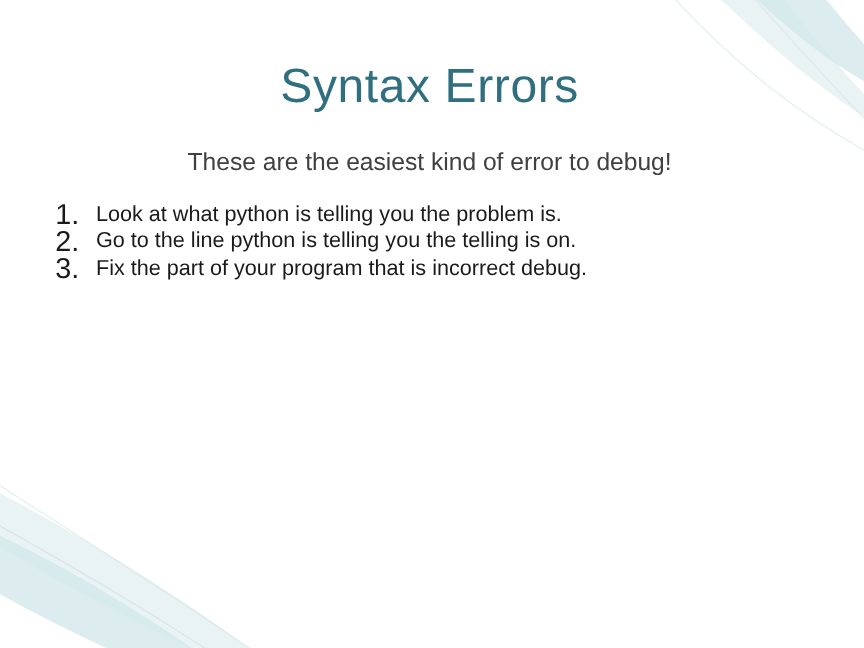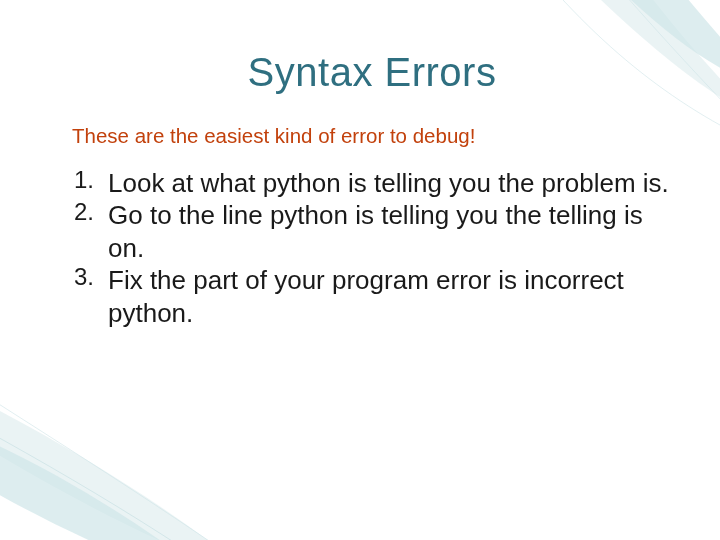--- a/index.html
+++ b/index.html
@@ -23,49 +23,50 @@
   .bg-deco {
     position: absolute;
     inset: 0;
     z-index: 0;
     pointer-events: none;
   }
 
   .content {
     position: relative;
     z-index: 1;
-    padding: 50px 48px 0 72px;
+    padding: 50px 48px 0 44px;
   }
 
   .title {
     font-size: 40px;
     color: #2f6f80;
     text-align: center;
     margin: 0 0 28px 0;
     font-weight: normal;
     letter-spacing: 0.5px;
   }
 
   .intro {
     font-size: 20.5px;
-    color: #c2410c;
+    color: #404040;
     margin: 0 0 18px 0;
     line-height: 1.25;
+    text-align: center;
   }
 
   .steps {
     margin: 0 0 18px 0;
     padding: 0 0 0 30px;
     list-style: none;
     counter-reset: step;
   }
 
   .steps li {
     counter-increment: step;
-    font-size: 26px;
+    font-size: 18px;
     color: #1a1a1a;
     line-height: 1.25;
     position: relative;
     padding-left: 6px;
   }
 
   .steps li::before {
     content: counter(step) ".";
     position: absolute;
     left: -28px;
@@ -99,18 +100,18 @@
   </svg>
 
   <div class="content">
     <h1 class="title">Syntax Errors</h1>
 
     <p class="intro">These are the easiest kind of error to debug!</p>
 
     <ol class="steps">
       <li>Look at what python is telling you the problem is.</li>
       <li>Go to the line python is telling you the telling is on.</li>
-      <li>Fix the part of your program error is incorrect python.</li>
+      <li>Fix the part of your program that is incorrect debug.</li>
     </ol>
 
   </div>
 
 </div>
 
 </body></html>

